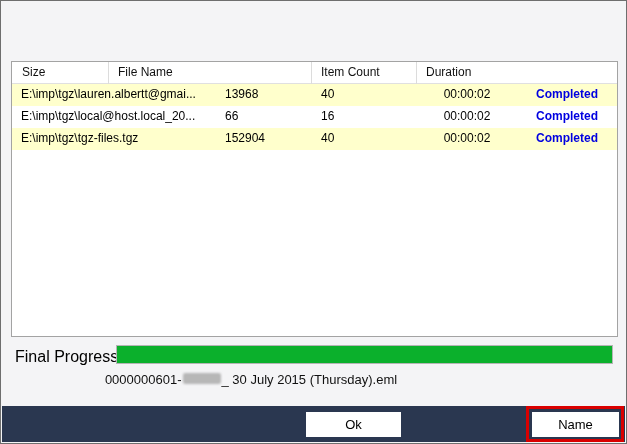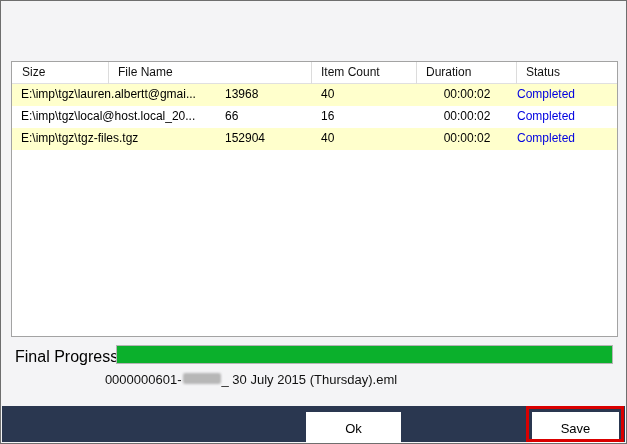--- a/index.html
+++ b/index.html
@@ -27,21 +27,21 @@
   .thead { border-bottom:1px solid #e0e0e0; }
   .thead .cell { border-right:1px solid #dcdcdc; font-size:12px; color:#111; }
   .thead .cell:last-child { border-right:none; }
   .cell { height:22px; line-height:21px; overflow:hidden; white-space:nowrap; }
   .c-file  { width:203px; padding-left:9px; }
   .c-size  { width:97px;  padding-left:10px; }
   .c-items { width:105px; padding-left:9px; }
   .c-dur   { width:100px; padding-left:9px; }
   .row .c-dur { padding-left:0; text-align:center; }
   .c-stat  { flex:1; padding-left:9px; }
-  .row .c-stat { padding-left:0; font-weight:normal; color:#0000e0; }
+  .row .c-stat { padding-left:0; text-align:center; font-weight:bold; color:#0000e0; }
   .row-alt { background:#ffffcc; }
   
   .fp-label { position:absolute; left:14px; top:347px; font-size:16px; color:#000; }
   .progress-track {
     position:absolute; left:115px; top:344px; width:497px; height:19px;
     background:#e9e9e9; border:1px solid #b5b5b5;
   }
   .progress-fill { height:100%; background:#0bb02c; }
   .current-file {
     position:absolute; left:0; top:371px; width:500px;
@@ -50,21 +50,21 @@
   .redacted {
     display:inline-block; width:38px; height:11px; margin:0 1px;
     background:#b7b7b7; border-radius:2px; filter:blur(1px); vertical-align:baseline;
   }
   
   .bottombar {
     position:absolute; left:1px; right:1px; bottom:1px; height:36px;
     background:#2a3750;
   }
   .btn {
-    position:absolute; top:411px; height:33px;
+    position:absolute; top:411px; height:25px;
     border:none; font-family:"Liberation Sans", sans-serif;
     font-size:13px; cursor:pointer;
   }
   .btn-ok   { left:305px; width:95px; background:#fff; color:#000; }
   .btn-stop { left:415px; width:82px; background:#9c9c9c; color:#454545; cursor:default; }
   .btn-save { left:531px; width:87px; background:#fff; color:#000; }
   .save-frame {
     position:absolute; left:525px; top:405px; width:98px; height:36px;
     border:3px solid #d90000; pointer-events:none;
   }
@@ -74,21 +74,20 @@
 
 <div class="window">
 
 
   <div class="table">
     <div class="trow thead">
       <div class="cell c-size">Size</div>
       <div class="cell c-file">File Name</div>
       <div class="cell c-items">Item Count</div>
       <div class="cell c-dur">Duration</div>
-      <div class="cell c-stat">Status</div>
     </div>
 
     <div class="trow row row-alt">
       <div class="cell c-file">E:\imp\tgz\lauren.albertt@gmai...</div>
       <div class="cell c-size">13968</div>
       <div class="cell c-items">40</div>
       <div class="cell c-dur">00:00:02</div>
       <div class="cell c-stat">Completed</div>
     </div>
 
@@ -111,16 +110,16 @@
 
   <span class="fp-label">Final Progress</span>
   <div class="progress-track">
     <div class="progress-fill" style="width:100%"></div>
   </div>
 
   <div class="current-file"><span>0000000601-</span><span class="redacted"></span><span>_ 30 July 2015 (Thursday).eml</span></div>
 
   <div class="bottombar"></div>
   <button class="btn btn-ok">Ok</button>
-  <button class="btn btn-save">Save</button>
+  <button class="btn btn-save">Name</button>
   <div class="save-frame"></div>
 
 </div>
 
 </body></html>

